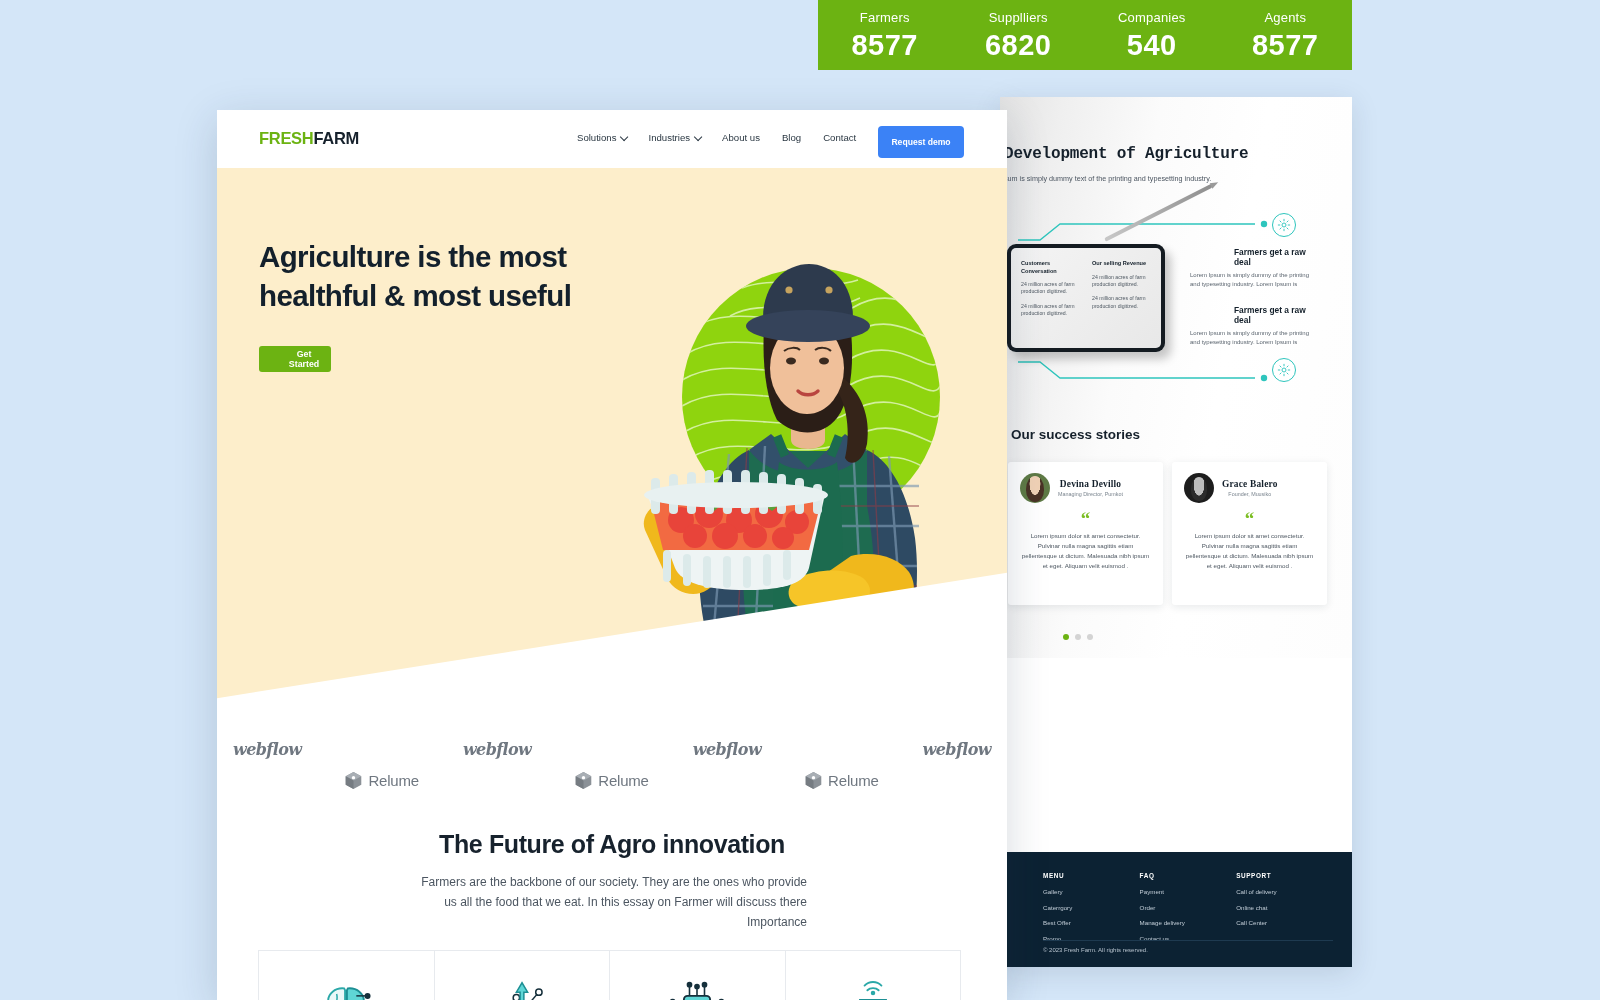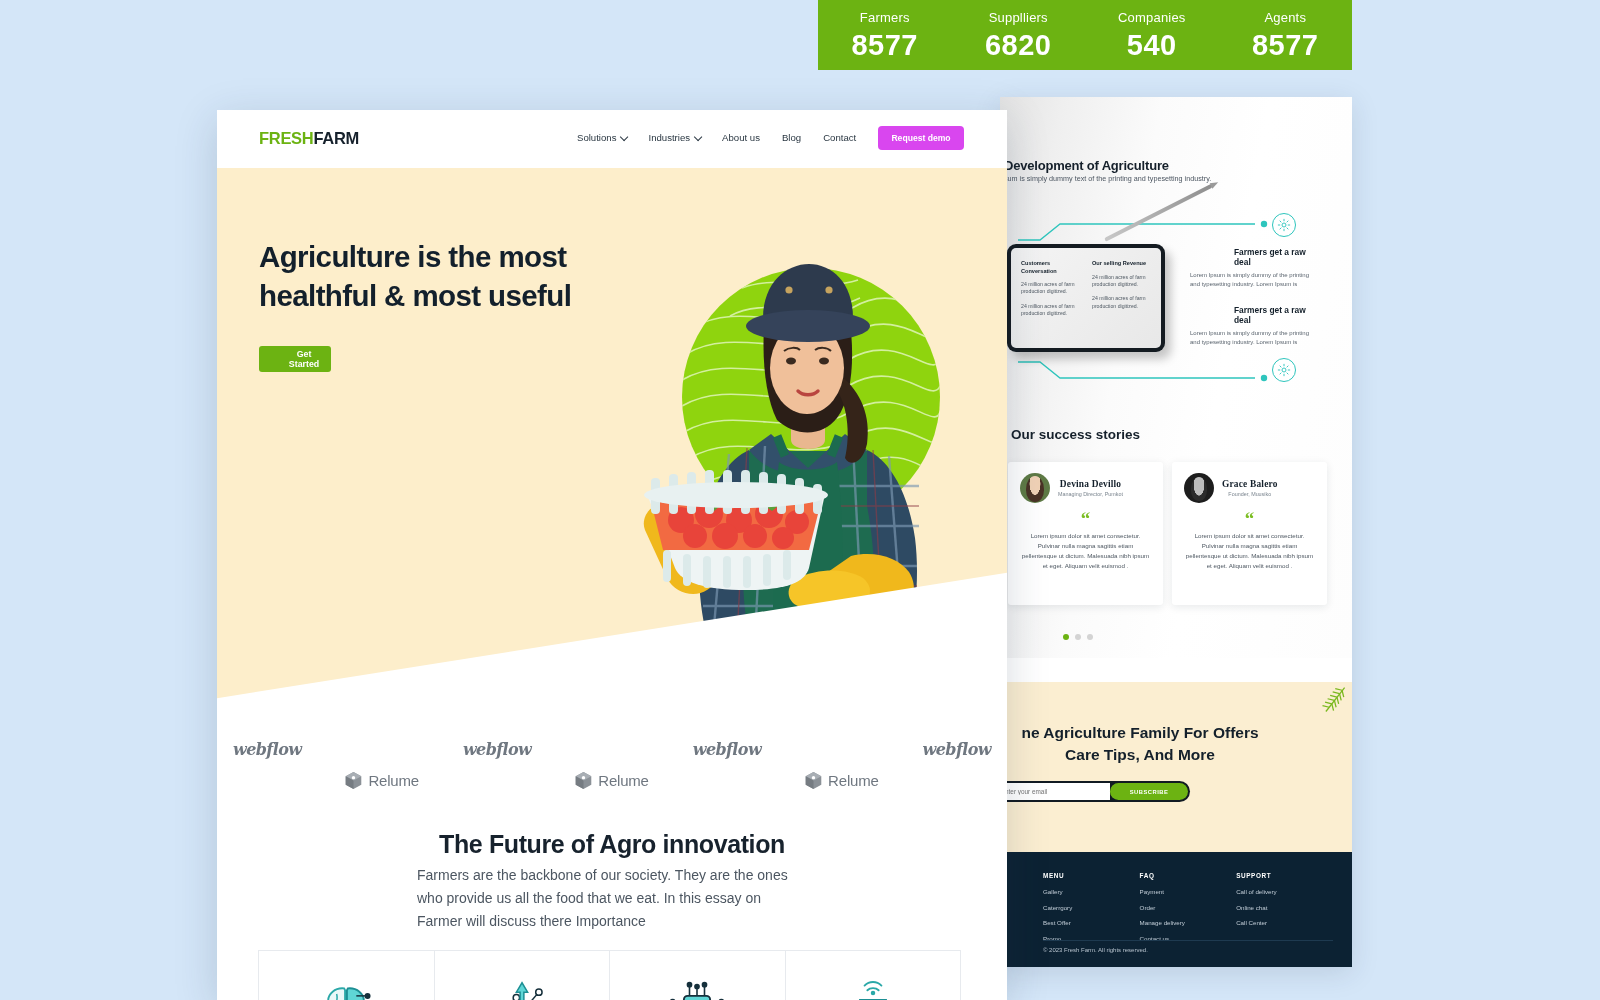--- a/index.html
+++ b/index.html
@@ -28,22 +28,22 @@
     background:#ffffff;overflow:hidden;
     box-shadow:0 6px 26px rgba(30,50,70,.13);
   }
   .rp-inner{position:absolute;left:0;top:0;width:352px;height:870px;}
 
   .rp-hero{
     position:absolute;left:0;top:0;width:352px;height:561px;
     background:linear-gradient(100deg,#e3e3e3 0%,#efefef 14%,#fbfbfb 36%,#ffffff 60%,#fdfdfd 100%);
   }
   .rp-title{
-    position:absolute;left:4px;top:61px;width:330px;
-    font-size:13px;font-weight:700;color:#15202b;letter-spacing:-.2px;
+    position:absolute;left:4px;top:48px;width:330px;
+    font-size:16px;font-weight:700;color:#15202b;letter-spacing:-.2px;font-family:Liberation Mono, monospace;
   }
   .rp-sub{
     position:absolute;left:0px;top:77px;width:340px;
     font-size:7.2px;color:#4b5560;line-height:1.4;
   }
 
   
   .diagram{position:absolute;left:0;top:105px;width:352px;height:200px;}
   .tablet{
     position:absolute;left:7px;top:42px;width:158px;height:108px;
@@ -158,22 +158,22 @@
     position:absolute;left:0;top:0;width:790px;height:58px;background:#fff;
     display:flex;align-items:center;
   }
   .logo{position:absolute;left:42px;top:19px;font-size:16.5px;font-weight:700;letter-spacing:-.3px;}
   .logo .a{color:#6cb312;}
   .logo .b{color:#16212c;}
   .nav{position:absolute;left:360px;top:22px;display:flex;align-items:center;gap:22px;}
   .nav a{font-size:9.6px;color:#2a3742;text-decoration:none;display:flex;align-items:center;gap:4px;}
   .chev{display:inline-block;width:5px;height:5px;border-right:1.1px solid #2a3742;border-bottom:1.1px solid #2a3742;transform:rotate(45deg) translateY(-1.5px);}
   .demo-btn{
-    position:absolute;left:661px;top:16px;width:86px;height:24px;border-radius:4px;
-    background:#d946ef;color:#fff;border:none;font-size:8.6px;font-weight:700;
+    position:absolute;left:661px;top:16px;width:86px;height:32px;border-radius:4px;
+    background:#3b82f6;color:#fff;border:none;font-size:8.6px;font-weight:700;
     cursor:pointer;font-family:"Liberation Sans",sans-serif;
   }
 
   
   .hero{position:absolute;left:0;top:58px;width:806px;height:572px;background:#fdeecb;overflow:hidden;}
   .hero-white{
     position:absolute;left:0;bottom:0;width:790px;height:190px;background:#fff;
     clip-path:polygon(0 100%, 0 78%, 100% 12%, 100% 100%);
   }
   .hero-copy{position:absolute;left:42px;top:70px;width:400px;}
@@ -191,21 +191,21 @@
   .blob svg{position:absolute;left:0;top:0;}
 
   
   .strip{position:absolute;left:0;top:630px;width:790px;height:80px;display:flex;justify-content:center;gap:44px;}
   .wf{font-family:"DejaVu Serif",serif;font-style:italic;font-weight:700;font-size:16px;color:#6f7780;letter-spacing:-.6px;}
   .rel{display:flex;align-items:center;gap:6px;color:#6f7780;font-size:15px;letter-spacing:-.2px;}
 
   
   .future{position:absolute;left:0;top:720px;width:790px;}
   .future h2{margin:0;text-align:center;font-size:25px;font-weight:700;color:#17222d;letter-spacing:-.4px;}
-  .future p{margin:5px auto 0 auto;width:390px;text-align:left;font-size:14px;line-height:1.65;color:#4c5661;}
+  .future p{margin:14px auto 0 auto;width:390px;text-align:right;font-size:12px;line-height:1.65;color:#4c5661;}
   .f-cards{position:absolute;left:42px;top:120px;width:706px;display:flex;}
   .f-card{
     width:176.5px;height:150px;background:#fff;border:1px solid #e7eaee;
     display:flex;flex-direction:column;align-items:center;justify-content:flex-start;
     padding-top:28px;box-sizing:border-box;margin-left:-1px;
   }
   .f-card .ic{width:60px;height:60px;}
 </style>
 </head>
 <body>
@@ -314,34 +314,20 @@
             </div>
           </div>
           <div class="dots">
             <div class="dot active"></div>
             <div class="dot"></div>
             <div class="dot"></div>
           </div>
         </div>
       </div>
 
-      <div class="news">
-        <svg class="fern" viewBox="0 0 40 40">
-          <g stroke="#7ab81e" stroke-width="1.5" fill="none">
-            <path d="M36 2 L14 30"></path>
-            <path d="M33 5 L25 3 M30 9 L22 7 M27 13 L19 11 M24 17 L16 15 M21 21 L13 19 M18 25 L10 23"></path>
-            <path d="M33 5 L35 13 M30 9 L32 17 M27 13 L29 21 M24 17 L26 25 M21 21 L23 29"></path>
-          </g>
-        </svg>
-        <h3><span>ne Agriculture Family For Offers</span><br><span>Care Tips, And More</span></h3>
-        <div class="sub-row">
-          <input class="sub-input" placeholder="nter your email" style="">
-          <button class="sub-btn">SUBSCRIBE</button>
-        </div>
-      </div>
 
       <div class="footer">
         <div class="f-cols">
           <div class="f-col">
             <div class="f-h">MENU</div>
             <div class="f-l">Gallery</div>
             <div class="f-l">Caterrgory</div>
             <div class="f-l">Best Offer</div>
             <div class="f-l">Promo</div>
           </div>

